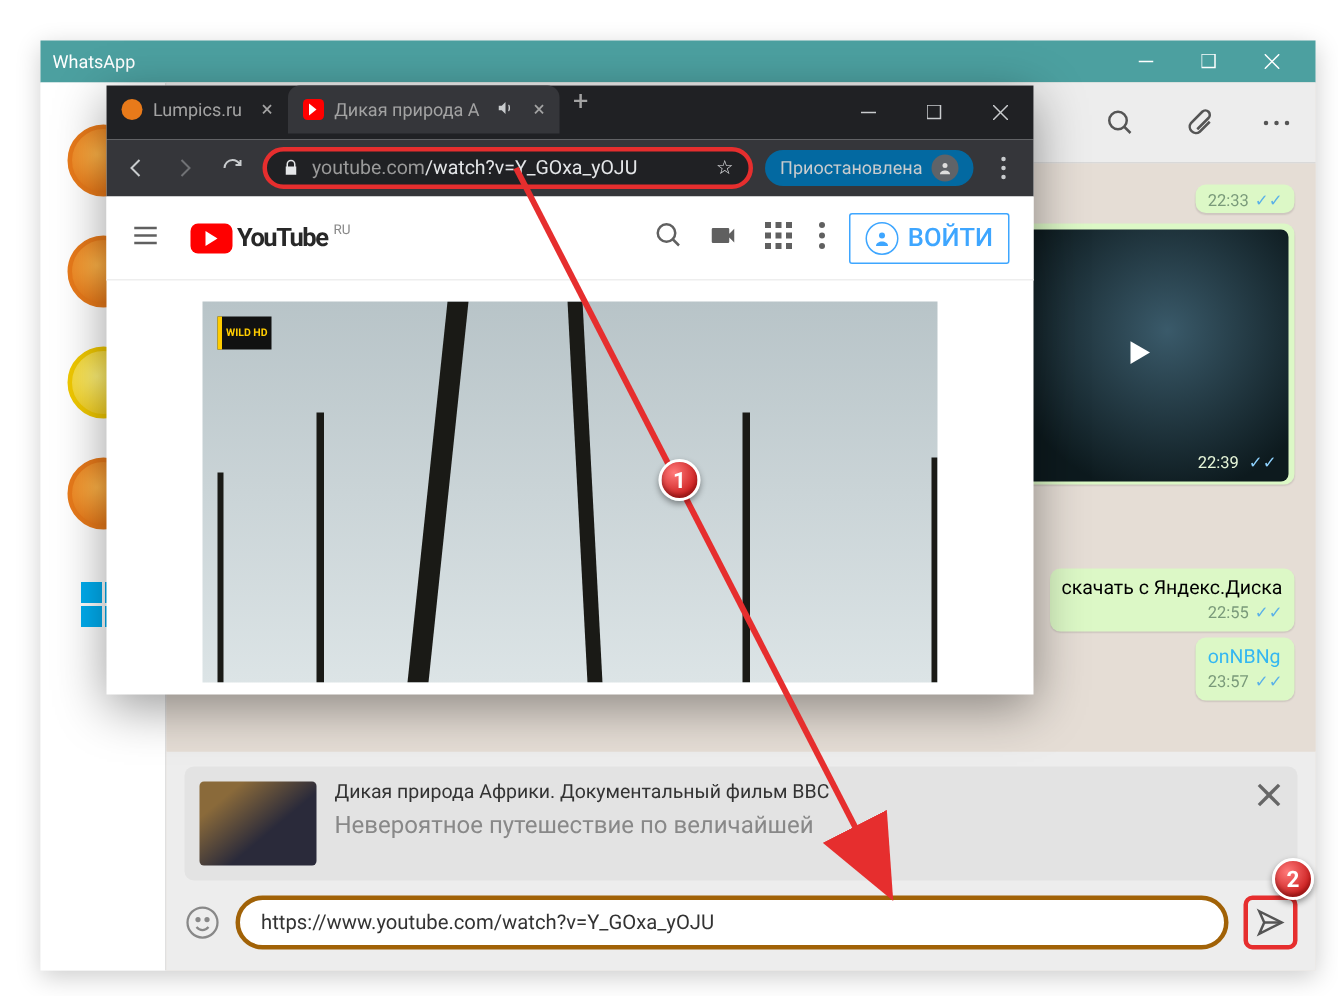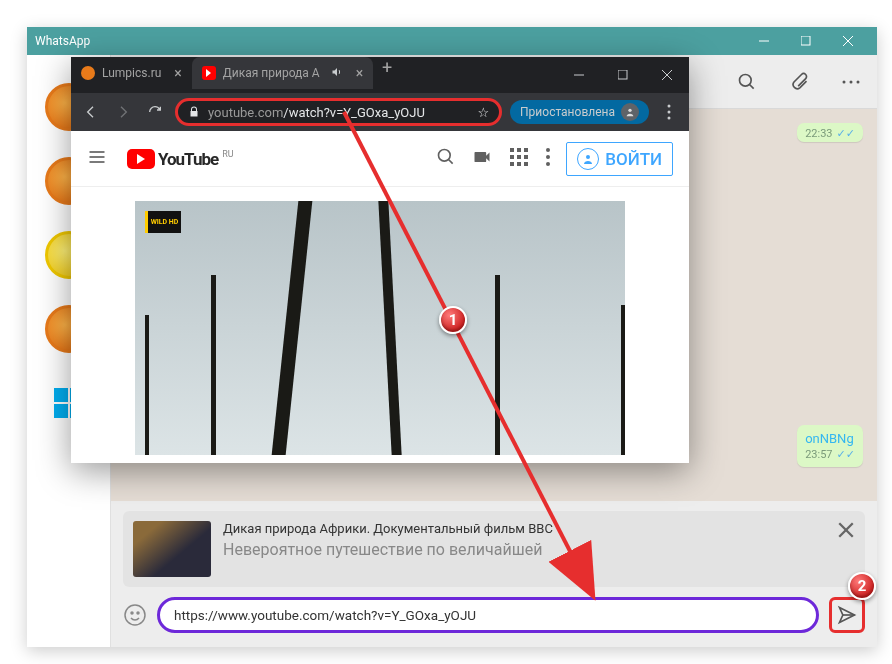--- a/index.html
+++ b/index.html
@@ -37,21 +37,21 @@
 .bub-txt2 { top: 316px; max-width: 240px; }
 
 .wa-compose { padding: 10px 12px 14px; background: #ededed; }
 .preview { display: flex; align-items: flex-start; gap: 12px; background: rgba(0,0,0,.04); padding: 10px; border-radius: 6px; position: relative; }
 .pv-thumb { width: 78px; height: 56px; background: linear-gradient(140deg, #8a6a3a 20%, #2a2a3a 60%); border-radius: 3px; }
 .pv-txt { flex: 1; font-size: 13px; color: #333; }
 .pv-desc { color: #888; font-size: 16px; margin-top: 4px; }
 .pv-close { position: absolute; right: 10px; top: 10px; width: 18px; height: 18px; color: #666; }
 .input-row { display: flex; align-items: center; gap: 10px; margin-top: 10px; }
 .emoji-ic { width: 24px; height: 24px; color: #888; }
-.msg-input { flex: 1; height: 36px; border-radius: 18px; background: #fff; border: 3px solid #6d28d9; padding: 0 14px; font-size: 13.5px; color: #333; display: flex; align-items: center; }
+.msg-input { flex: 1; height: 36px; border-radius: 18px; background: #fff; border: 3px solid #a16207; padding: 0 14px; font-size: 13.5px; color: #333; display: flex; align-items: center; }
 .send-btn { width: 36px; height: 36px; border: 3px solid #e62e2e; border-radius: 6px; display: flex; align-items: center; justify-content: center; color: #555; }
 
 
 .cr-win { position: absolute; left: 71px; top: 57px; width: 618px; height: 406px; background: #fff; box-shadow: 0 8px 32px rgba(0,0,0,.4); }
 .cr-tabs { height: 36px; background: #202124; display: flex; align-items: flex-start; color: #a3a3a3; }
 .cr-tab { height: 32px; display: flex; align-items: center; gap: 7px; padding: 0 10px; font-size: 12px; position: relative; }
 .cr-tab.active { background: #35363a; border-radius: 8px 8px 0 0; }
 .fav-o { width: 14px; height: 14px; border-radius: 50%; background: #e87a1a; }
 .fav-y { width: 14px; height: 14px; border-radius: 3px; background: #f00; position: relative; }
 .fav-y:after { content:''; position:absolute; left:4px; top:3px; border-left:5px solid #fff; border-top:4px solid transparent; border-bottom:4px solid transparent; }
@@ -153,20 +153,32 @@
             <svg width="20" height="6" viewBox="0 0 20 6">
               <circle cx="3" cy="3" r="1.5" fill="currentColor"></circle>
               <circle cx="10" cy="3" r="1.5" fill="currentColor"></circle>
               <circle cx="17" cy="3" r="1.5" fill="currentColor"></circle>
             </svg>
           </div>
       </div>
       <div class="wa-chat">
         <div class="bubble" style="top:14px;padding:2px 8px;">
           <div class="meta"><span>22:33</span><span class="tick">✓✓</span></div>
+        </div>
+        <div class="bubble bub-vid">
+          <div class="vid-thumb">
+            <div class="play"><svg width="26" height="26" viewBox="0 0 24 24" fill="#fff">
+                  <path d="M8 5l12 7-12 7z"></path>
+                </svg></div>
+            <div class="vid-time"><span>22:39</span> <span class="tick" style="color:#8fd3ff">✓✓</span></div>
+          </div>
+        </div>
+        <div class="bubble bub-txt1">
+          <div>скачать с Яндекс.Диска</div>
+          <div class="meta"><span>22:55</span><span class="tick">✓✓</span></div>
         </div>
         <div class="bubble bub-txt2">
           <div style="color:#34b7f1">onNBNg</div>
           <div class="meta"><span>23:57</span><span class="tick">✓✓</span></div>
         </div>
       </div>
       <div class="wa-compose">
         <div class="preview">
           <div class="pv-thumb"></div>
           <div class="pv-txt">

